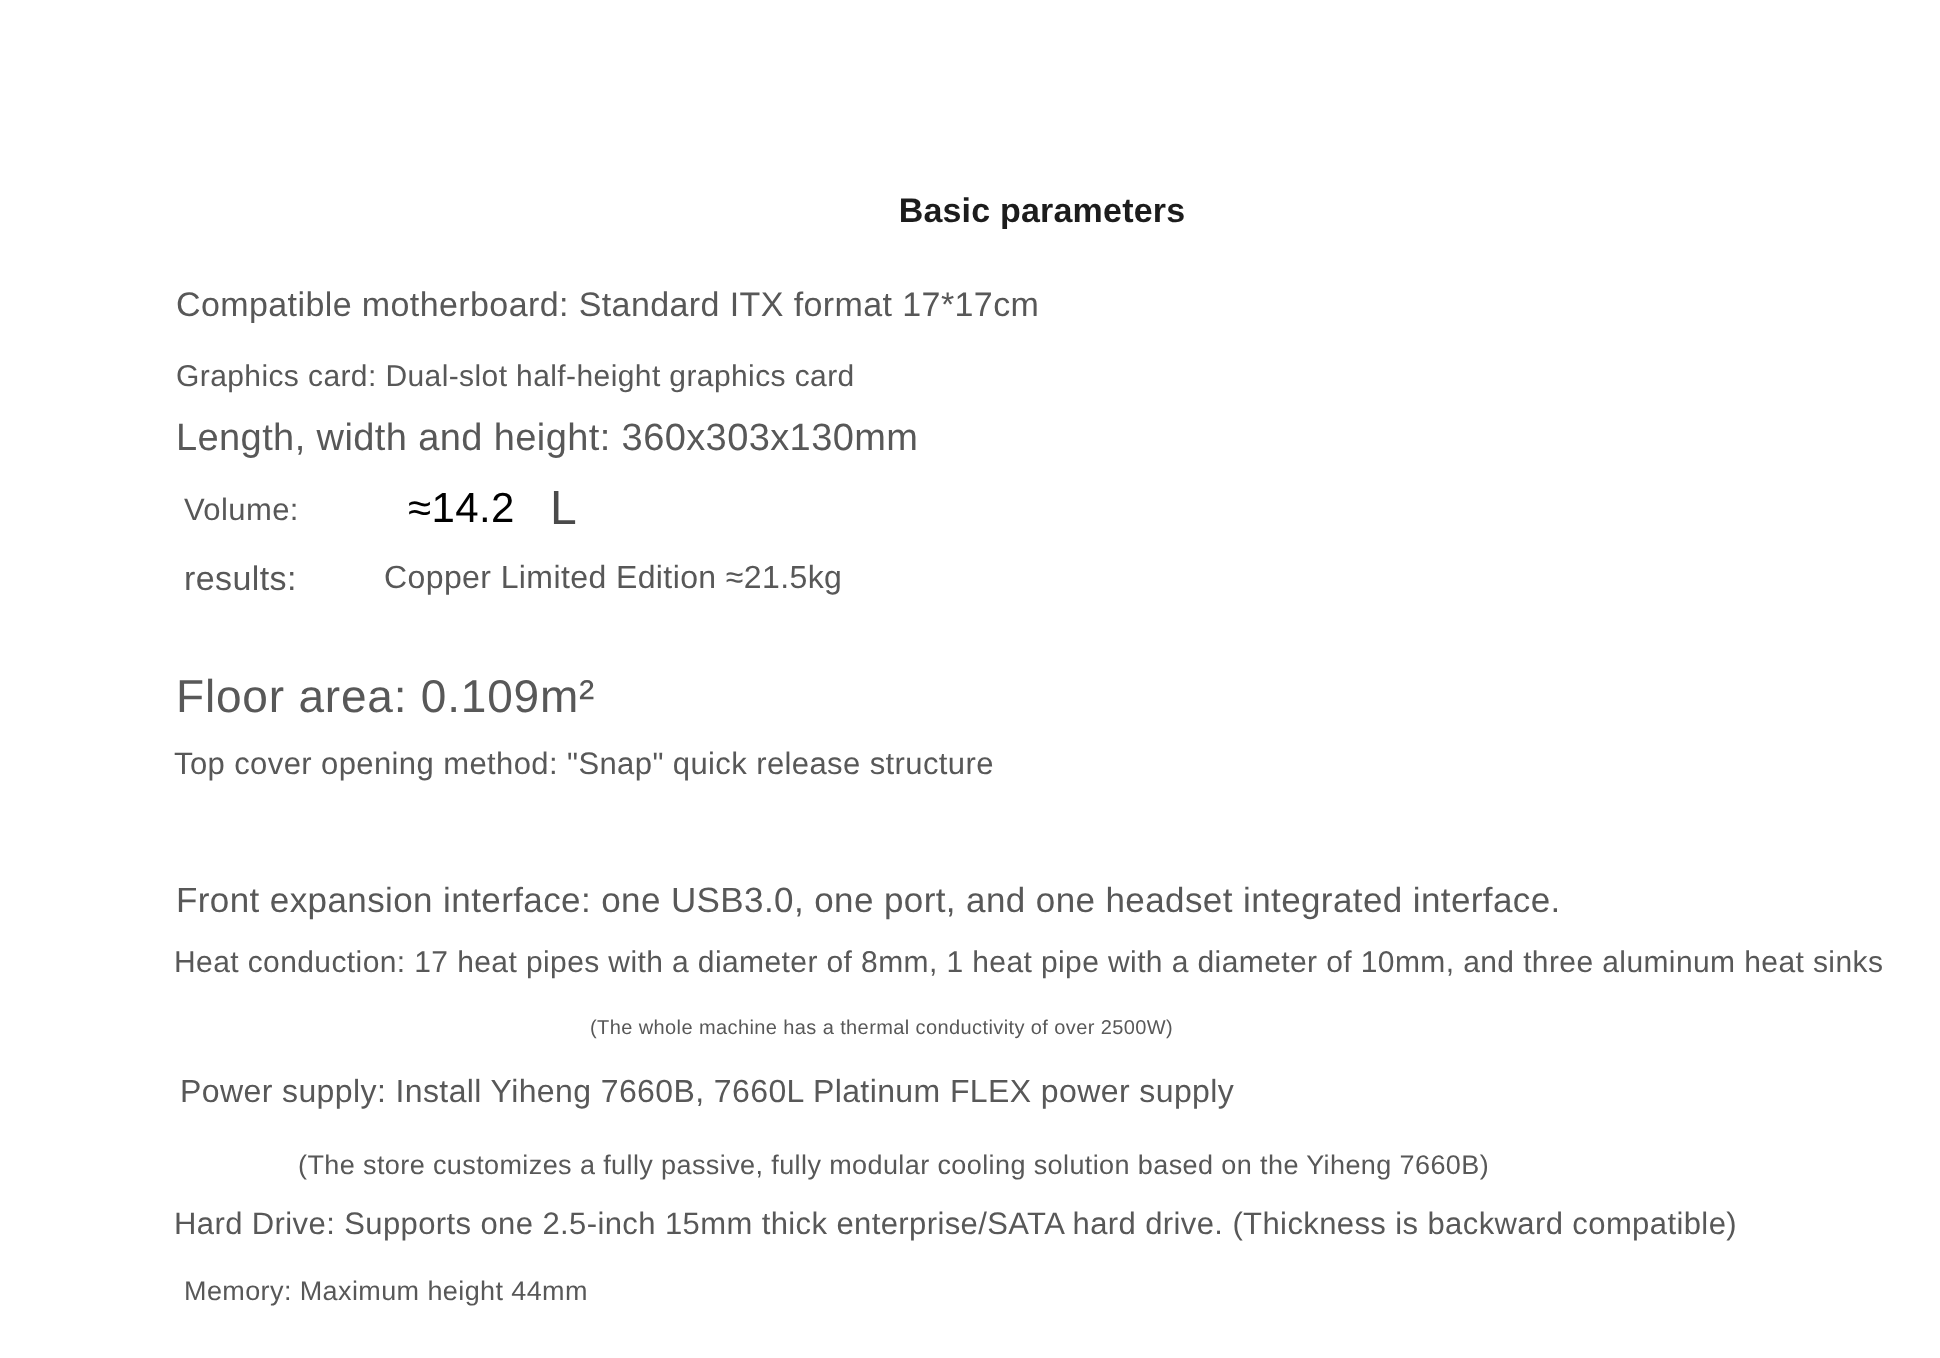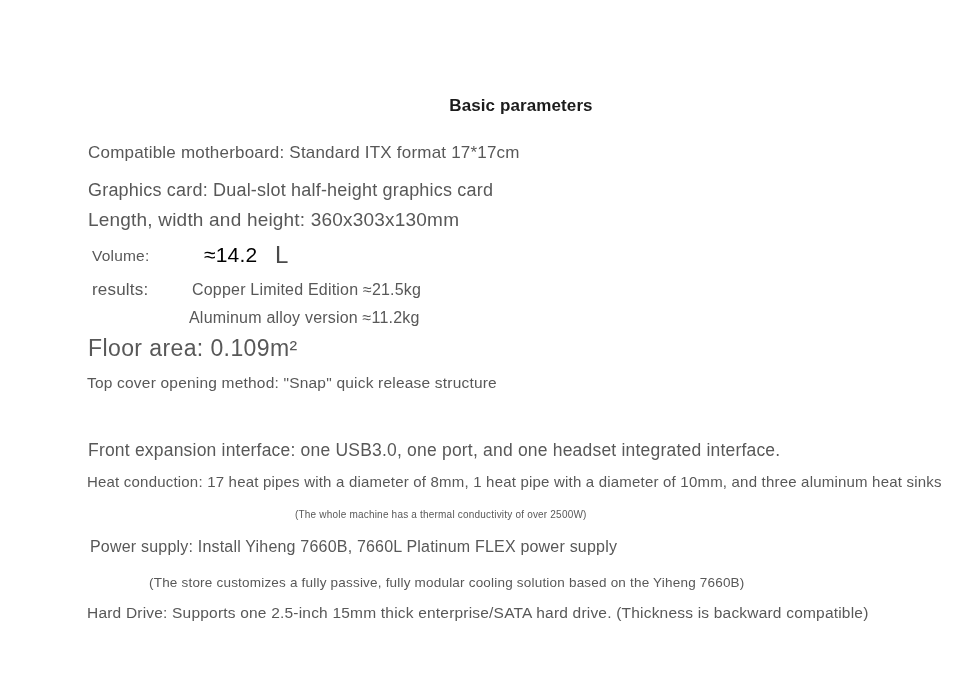--- a/index.html
+++ b/index.html
@@ -24,21 +24,21 @@
   .page-title {
     left: 0; right: 0; top: 44px;
     text-align: center;
     font-size: 17px;
     font-weight: 600;
     color: #1c1c1c;
     letter-spacing: 0.1px;
   }
 
   .l-motherboard { left: 36px; top: 91px;  font-size: 17px; }
-  .l-graphics    { left: 36px; top: 128px; font-size: 18px; }
+  .l-graphics    { left: 36px; top: 128px; font-size: 15px; }
   .l-dimensions  { left: 36px; top: 157px; font-size: 19px; }
 
   .l-volume      { left: 0; top: 189px; height: 26px; width: 100%; }
   .volume-label  { position: absolute; left: 36px;  top: 2px; font-size: 15.5px; color: #585858; white-space: nowrap; }
   .volume-value  { position: absolute; left: 148px; top: -2px; font-size: 21px; font-weight: 400; color: #000000; white-space: nowrap; }
   .volume-unit   { position: absolute; left: 219px; top: -4px; font-size: 24px; font-weight: 300; color: #4a4a4a; white-space: nowrap; }
 
   .l-weight      { left: 0; top: 224px; height: 22px; width: 100%; }
   .weight-label  { position: absolute; left: 36px;  top: 0; font-size: 17px; color: #585858; white-space: nowrap; }
   .weight-copper { position: absolute; left: 136px; top: 1px; font-size: 16px; color: #585858; white-space: nowrap; }
@@ -73,34 +73,34 @@
     <span class="volume-label">Volume:</span>
     <span class="volume-value">≈14.2</span>
     <span class="volume-unit">L</span>
   </div>
 
   <div class="line l-weight">
     <span class="weight-label">results:</span>
     <span class="weight-copper">Copper Limited Edition ≈21.5kg</span>
   </div>
 
-  <div class="line l-aluminum">Aluminum alloy version ≈11.2kg</div>
 
   <div class="line l-floor">Floor area: 0.109m²</div>
 
   <div class="line l-topcover">Top cover opening method: "Snap" quick release structure</div>
 
 
   <div class="line l-front">Front expansion interface: one USB3.0, one port, and one headset integrated interface.</div>
 
   <div class="line l-heatcond">Heat conduction: 17 heat pipes with a diameter of 8mm, 1 heat pipe with a diameter of 10mm, and three aluminum heat sinks</div>
 
   <div class="line l-thermalnote">(The whole machine has a thermal conductivity of over 2500W)</div>
 
   <div class="line l-power">Power supply: Install Yiheng 7660B, 7660L Platinum FLEX power supply</div>
 
   <div class="line l-powernote">(The store customizes a fully passive, fully modular cooling solution based on the Yiheng 7660B)</div>
 
   <div class="line l-harddrive">Hard Drive: Supports one 2.5-inch 15mm thick enterprise/SATA hard drive. (Thickness is backward compatible)</div>
 
+  <div class="line l-memory">Memory: Maximum height 44mm</div>
 
 
 </div>
 
 </body></html>

